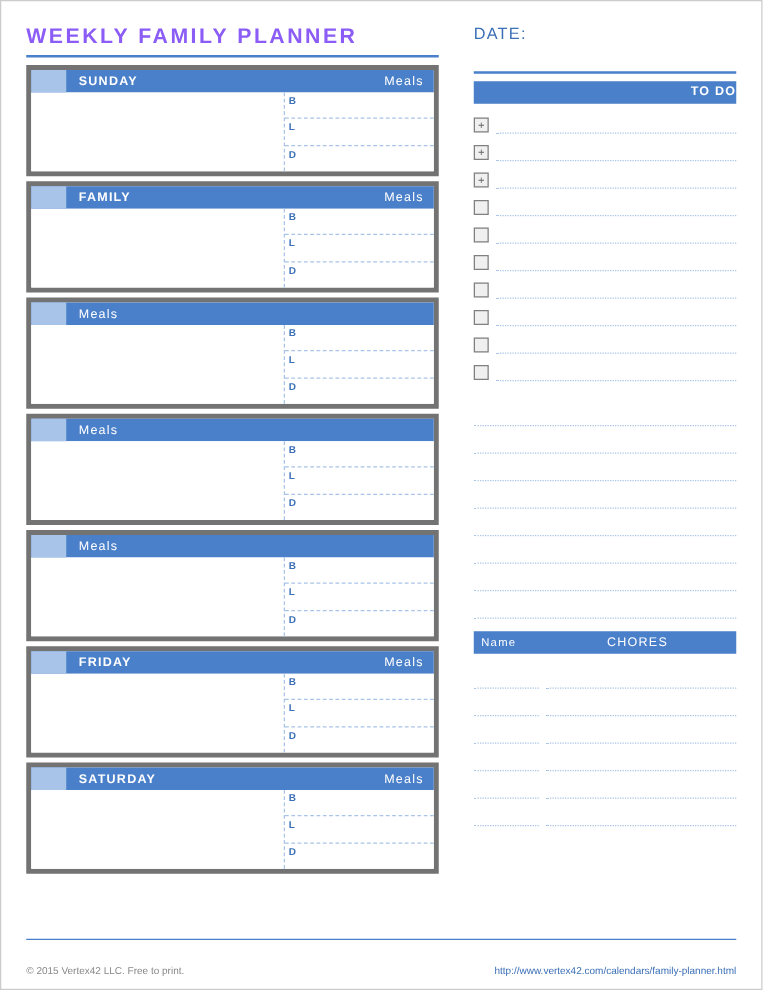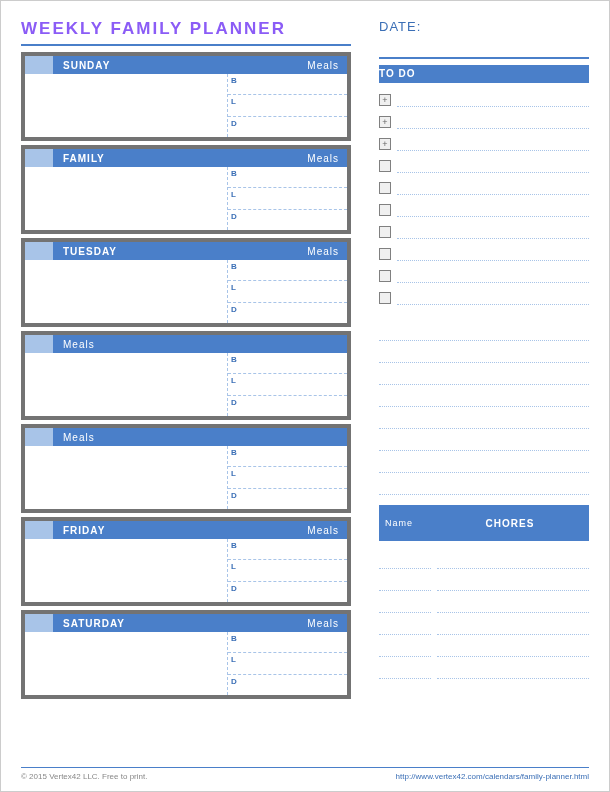--- a/index.html
+++ b/index.html
@@ -71,40 +71,40 @@
     font-size: 8px;
     color: #3b6fb6;
     padding: 2px 0 0 3px;
     font-weight: bold;
   }
   .meal-row:last-child { border-bottom: none; }
 
   .section-header {
     background: #4a7fc9;
     color: #fff;
-    text-align: left;
+    text-align: right;
     font-size: 10px;
     font-weight: bold;
     letter-spacing: 1px;
     height: 18px;
     line-height: 18px;
     margin-bottom: 6px;
   }
   .chores-header {
     background: #4a7fc9;
     color: #fff;
     display: flex;
     align-items: center;
-    height: 36px;
+    height: 18px;
     font-size: 9px;
     letter-spacing: 1px;
     margin-bottom: 6px;
   }
   .chores-header .name-col { width: 52px; padding-left: 6px; }
-  .chores-header .chores-col { flex: 1; text-align: center; font-weight: bold; font-size: 10px; }
+  .chores-header .chores-col { flex: 1; text-align: center; font-weight: normal; font-size: 10px; }
 
   .todo-row {
     display: flex;
     align-items: center;
     height: 22px;
     gap: 6px;
   }
   .todo-box {
     width: 12px;
     height: 12px;
@@ -133,21 +133,21 @@
   }
   .chore-row .nm { width: 52px; border-bottom: 1px dotted #a8c4e8; }
   .chore-row .ch { flex: 1; border-bottom: 1px dotted #a8c4e8; margin-left: 6px; }
 
   .footer {
     position: absolute;
     bottom: 10px;
     left: 20px;
     right: 20px;
     border-top: 1px solid #4a7fc9;
-    padding-top: 4px;
+    padding-top: 20px;
     display: flex;
     justify-content: space-between;
     font-size: 8px;
     color: #888;
   }
   .footer .url { color: #3b6fb6; }
 </style>
 </head>
 <body>
 
@@ -181,21 +181,20 @@
             <div class="meals-col">
               <div class="meal-row">B</div>
               <div class="meal-row">L</div>
               <div class="meal-row">D</div>
             </div>
           </div>
         </div>
         <div class="day-block">
           <div class="day-header">
             <div class="day-tab"></div>
-            <div class="day-name">TUESDAY</div>
             <div class="meals-label">Meals</div>
           </div>
           <div class="day-body">
             <div class="notes-area"></div>
             <div class="meals-col">
               <div class="meal-row">B</div>
               <div class="meal-row">L</div>
               <div class="meal-row">D</div>
             </div>
           </div>

